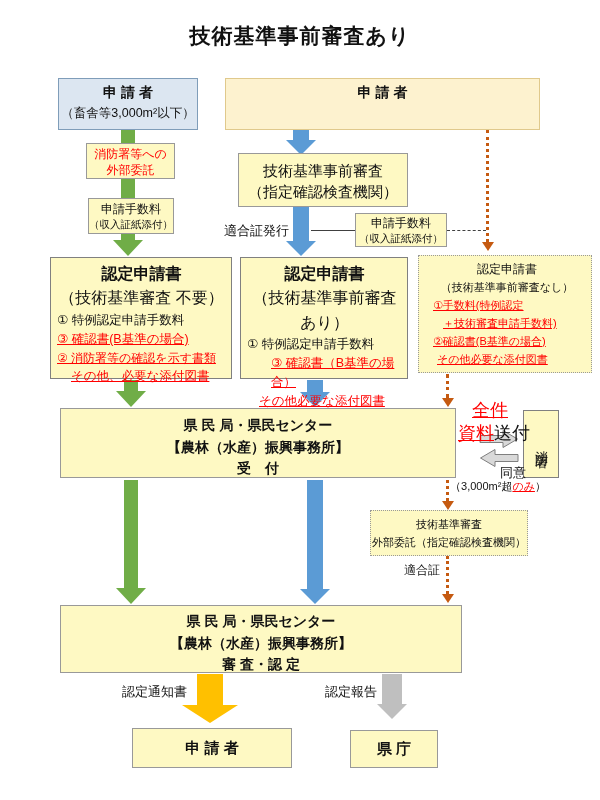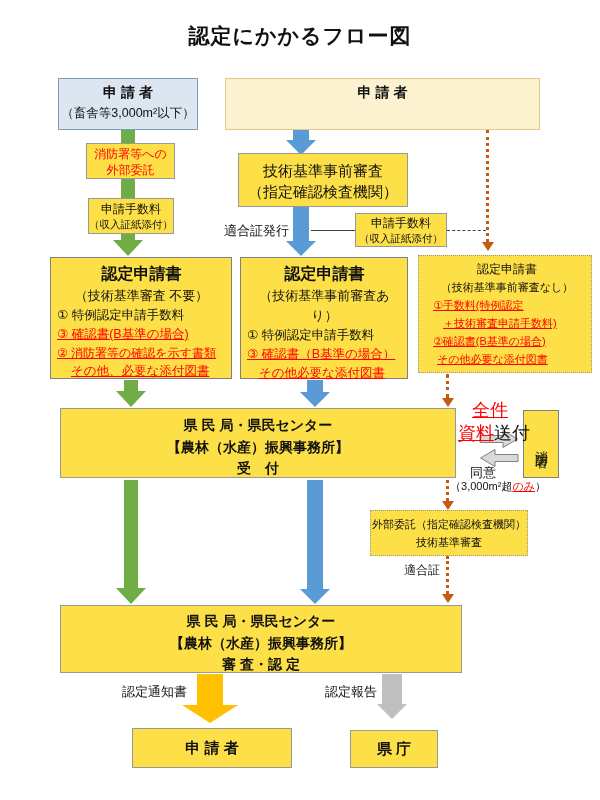--- a/index.html
+++ b/index.html
@@ -1,20 +1,20 @@
 <!DOCTYPE html>
 <html lang="ja"><head>
 <meta charset="utf-8">
 <style>
   html,body{margin:0;padding:0;background:#fff;}
   #canvas{
     position:relative;width:600px;height:800px;background:#fff;overflow:hidden;
     font-family:"Liberation Sans","DejaVu Sans",sans-serif;color:#111;
   }
-  .box{position:absolute;background:#fde047;border:1px solid #999;box-sizing:border-box;text-align:center;z-index:2;}
+  .box{position:absolute;background:#fef9c3;border:1px solid #999;box-sizing:border-box;text-align:center;z-index:2;}
   .lbl{position:absolute;z-index:3;white-space:nowrap;}
   .red{color:#ff0000;}
   .u{text-decoration:underline;}
   
   .varr{position:absolute;display:flex;flex-direction:column;align-items:center;z-index:1;}
   .varr .shaft{flex:1;}
   .varr .head{width:0;height:0;}
   .g .shaft{width:14px;background:#70ad47;}
   .g .head{border-left:15px solid transparent;border-right:15px solid transparent;border-top:16px solid #70ad47;}
   .b .shaft{width:16px;background:#5b9bd5;}
@@ -23,33 +23,33 @@
   .y .head{border-left:28px solid transparent;border-right:28px solid transparent;border-top:18px solid #ffc000;}
   .gr .shaft{width:20px;background:#bfbfbf;}
   .gr .head{border-left:15px solid transparent;border-right:15px solid transparent;border-top:15px solid #bfbfbf;}
   
   .dot{position:absolute;width:0;border-left:3px dotted #c55a11;z-index:1;}
   .dothead{position:absolute;width:0;height:0;border-left:6px solid transparent;border-right:6px solid transparent;border-top:9px solid #c55a11;z-index:1;}
   .hline{position:absolute;height:0;border-top:1px solid #404040;z-index:1;}
   .hdash{position:absolute;height:0;border-top:1px dashed #404040;z-index:1;}
   .appbox{font-size:12.5px;text-align:left;line-height:1.52;padding:4px 5px 0 6px;}
   .appbox .t{display:block;text-align:center;font-weight:bold;font-size:16px;}
-  .appbox .s{display:block;text-align:center;font-size:13px;}
+  .appbox .s{display:block;text-align:center;font-size:16px;}
   .dotbox{border:1px dotted #999;font-size:11px;line-height:1.62;text-align:left;padding:4px 4px 0 8px;}
   .dotbox .t{display:block;text-align:center;font-size:12px;}
   .dotbox .s{display:block;text-align:center;}
   .bigbox{font-weight:bold;font-size:14px;line-height:1.55;padding-top:6px;}
   .vtext{writing-mode:vertical-rl;text-orientation:upright;letter-spacing:3px;font-size:13px;}
 </style>
 </head>
 <body>
 
 <div id="canvas">
 
-  <div class="lbl" style="left:0;right:0;top:22px;text-align:center;font-size:21px;font-weight:bold;letter-spacing:1px;">認定にかかるフロー図</div>
+  <div class="lbl" style="left:0;right:0;top:22px;text-align:center;font-size:21px;font-weight:bold;letter-spacing:1px;">技術基準事前審査あり</div>
 
   <div class="box" style="left:58px;top:78px;width:140px;height:52px;background:#dce6f1;border:1px solid #7f9db9;padding-top:5px;">
     <div style="font-weight:bold;font-size:14px;">申 請 者</div>
     <div style="font-size:12.5px;margin-top:3px;">（畜舎等3,000m²以下）</div>
   </div>
   <div class="box" style="left:225px;top:78px;width:315px;height:52px;background:#fdf2cf;border:1px solid #e0c98c;padding-top:5px;">
     <div style="font-weight:bold;font-size:14px;">申 請 者</div>
   </div>
 
   <div class="varr g" style="left:113px;top:130px;height:126px;width:30px;">
@@ -93,21 +93,21 @@
     <span class="s">（技術基準審査 不要）</span>
     <span style="display:block;">① 特例認定申請手数料</span>
     <span class="red u" style="display:block;">③ 確認書(B基準の場合)</span>
     <span class="red u" style="display:block;font-size:12px;">② 消防署等の確認を示す書類</span>
     <span class="red u" style="display:block;padding-left:14px;text-decoration:underline;">その他、必要な添付図書</span>
   </div>
   <div class="box appbox" style="left:240px;top:257px;width:168px;height:122px;border-color:#808080;">
     <span class="t">認定申請書</span>
     <span class="s">（技術基準事前審査あり）</span>
     <span style="display:block;">① 特例認定申請手数料</span>
-    <span class="red u" style="display:block;">③ 確認書（B基準の場合）</span>
+    <span class="red u" style="display:block;margin-left:24px;">③ 確認書（B基準の場合）</span>
     <span class="red u" style="display:block;padding-left:12px;">その他必要な添付図書</span>
   </div>
   <div class="box dotbox" style="left:418px;top:255px;width:174px;height:118px;">
     <span class="t">認定申請書</span>
     <span class="s">（技術基準事前審査なし）</span>
     <span class="red u" style="display:block;padding-left:6px;">①手数料(特例認定</span>
     <span class="red u" style="display:block;padding-left:16px;">＋技術審査申請手数料)</span>
     <span class="red u" style="display:block;padding-left:6px;">②確認書(B基準の場合)</span>
     <span class="red u" style="display:block;padding-left:10px;">その他必要な添付図書</span>
   </div>
@@ -132,33 +132,33 @@
   <div class="lbl" style="left:458px;top:399px;width:64px;text-align:center;font-size:18px;line-height:1.3;">
     <span class="red u">全件</span><br>
     <span class="red u">資料</span><span>送付</span>
   </div>
   <svg style="position:absolute;left:479px;top:429px;z-index:2;" width="40" height="20" viewBox="0 0 40 20">
     <path d="M1 6.5 H24 V1.5 L38.5 10 L24 18.5 V13.5 H1 Z" fill="#d9d9d9" stroke="#7f7f7f" stroke-width="1"></path>
   </svg>
   <svg style="position:absolute;left:479px;top:448px;z-index:2;" width="40" height="20" viewBox="0 0 40 20">
     <path d="M39 6.5 H16 V1.5 L1.5 10 L16 18.5 V13.5 H39 Z" fill="#d9d9d9" stroke="#7f7f7f" stroke-width="1"></path>
   </svg>
-  <div class="lbl" style="left:470px;top:464px;width:56px;text-align:left;font-size:13px;">同意</div>
+  <div class="lbl" style="left:470px;top:464px;width:56px;text-align:right;font-size:13px;">同意</div>
   <div class="lbl" style="left:438px;top:479px;width:120px;text-align:center;font-size:11px;">
     <span>（3,000m²超</span><span class="red u">のみ</span><span>）</span>
   </div>
   <div class="box" style="left:523px;top:410px;width:36px;height:68px;display:flex;align-items:center;justify-content:center;border-color:#808080;">
     <span class="vtext">消防署</span>
   </div>
 
   <div class="dot" style="left:446px;top:480px;height:21px;"></div>
   <div class="dothead" style="left:442px;top:501px;"></div>
   <div class="box" style="left:370px;top:510px;width:158px;height:46px;border:1px dotted #999;padding-top:5px;">
+    <div style="font-size:11px;line-height:1.6;">技術基準審査</div>
     <div style="font-size:11px;line-height:1.6;">外部委託（指定確認検査機関）</div>
-    <div style="font-size:11px;line-height:1.6;">技術基準審査</div>
   </div>
   <div class="dot" style="left:446px;top:556px;height:38px;"></div>
   <div class="dothead" style="left:442px;top:594px;"></div>
   <div class="lbl" style="left:404px;top:562px;font-size:12px;">適合証</div>
 
   <div class="varr g" style="left:116px;top:480px;height:124px;width:30px;">
       <div class="shaft"></div>
       <div class="head"></div>
     </div>
   <div class="varr b" style="left:300px;top:480px;height:124px;width:30px;">

